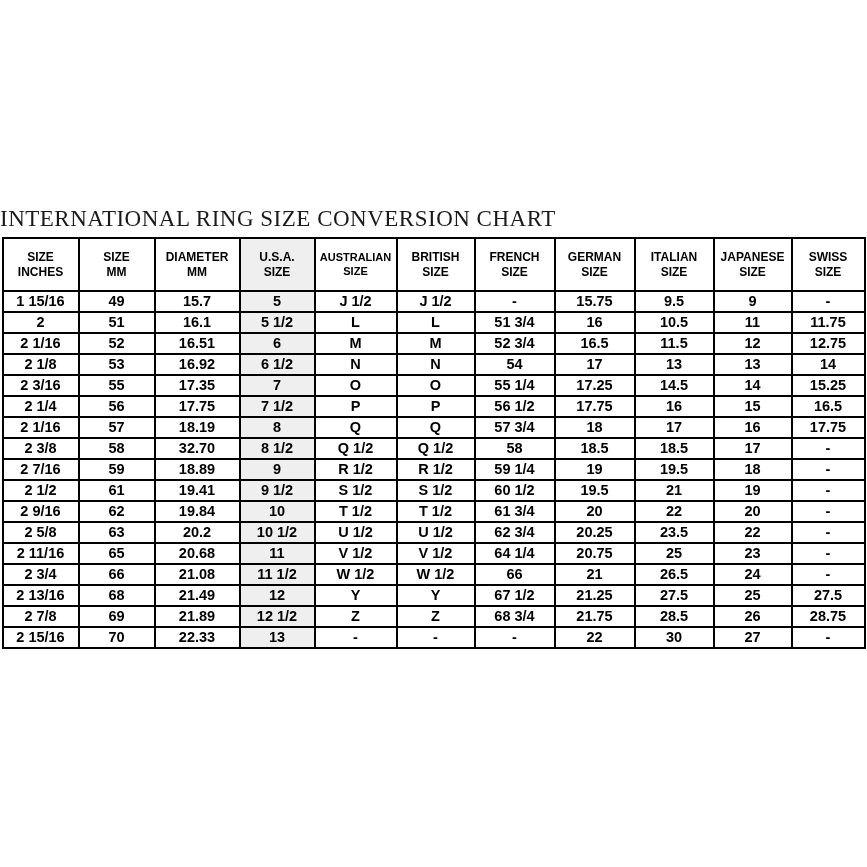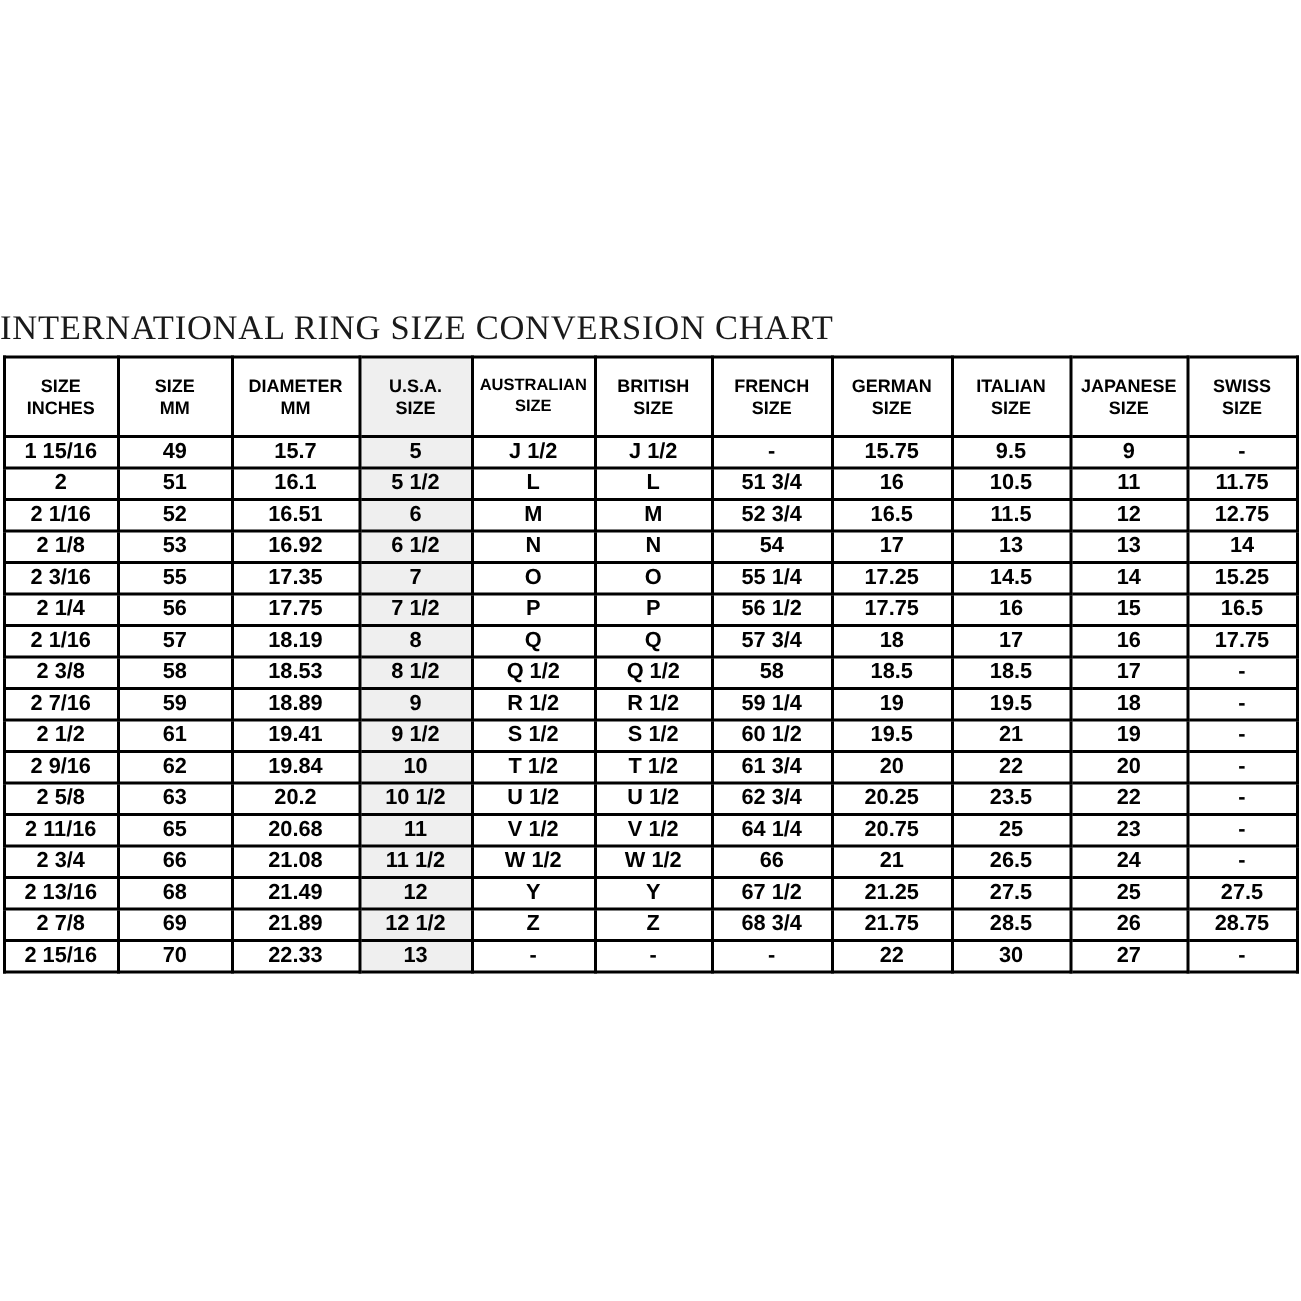--- a/index.html
+++ b/index.html
@@ -186,21 +186,21 @@
           <td>Q</td>
           <td>57 3/4</td>
           <td>18</td>
           <td>17</td>
           <td>16</td>
           <td>17.75</td>
         </tr>
         <tr>
           <td>2 3/8</td>
           <td>58</td>
-          <td>18.53</td>
+          <td>32.70</td>
           <td class="usa-col">8 1/2</td>
           <td>Q 1/2</td>
           <td>Q 1/2</td>
           <td>58</td>
           <td>18.5</td>
           <td>18.5</td>
           <td>17</td>
           <td>-</td>
         </tr>
         <tr>

